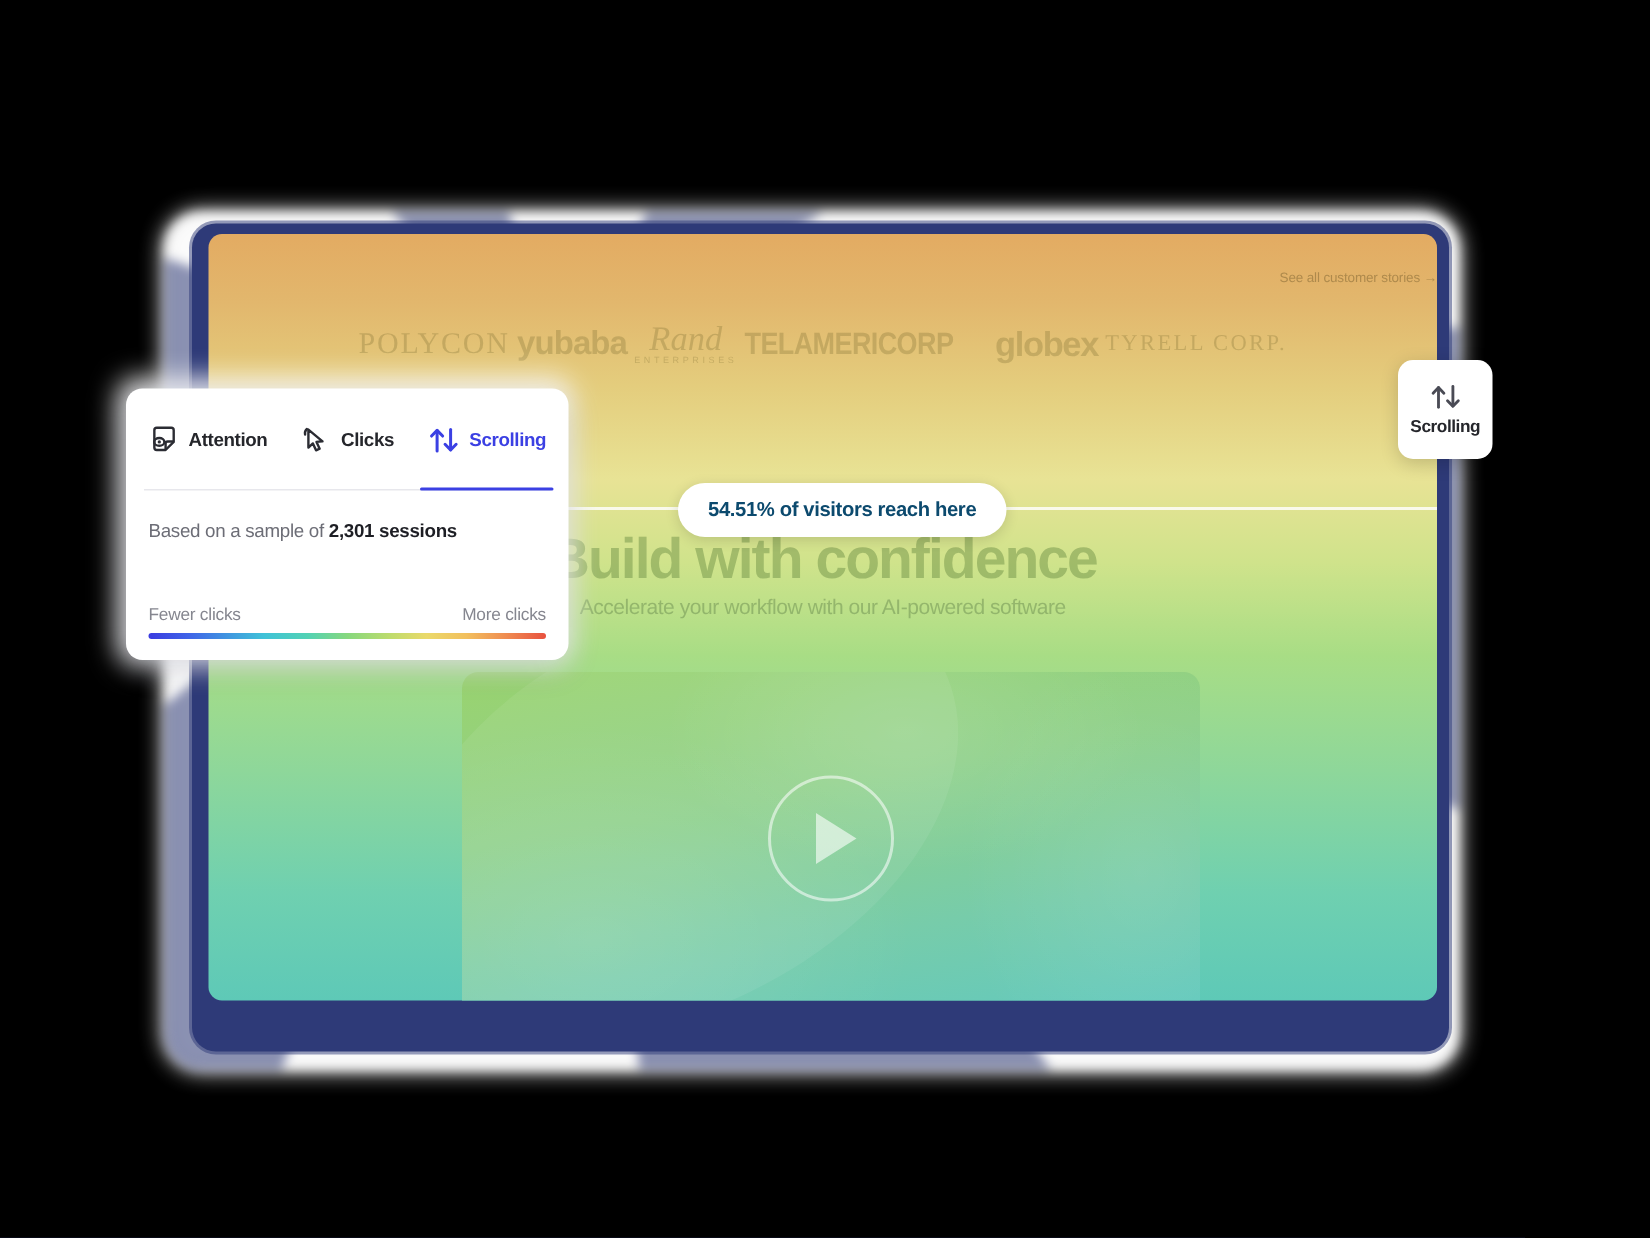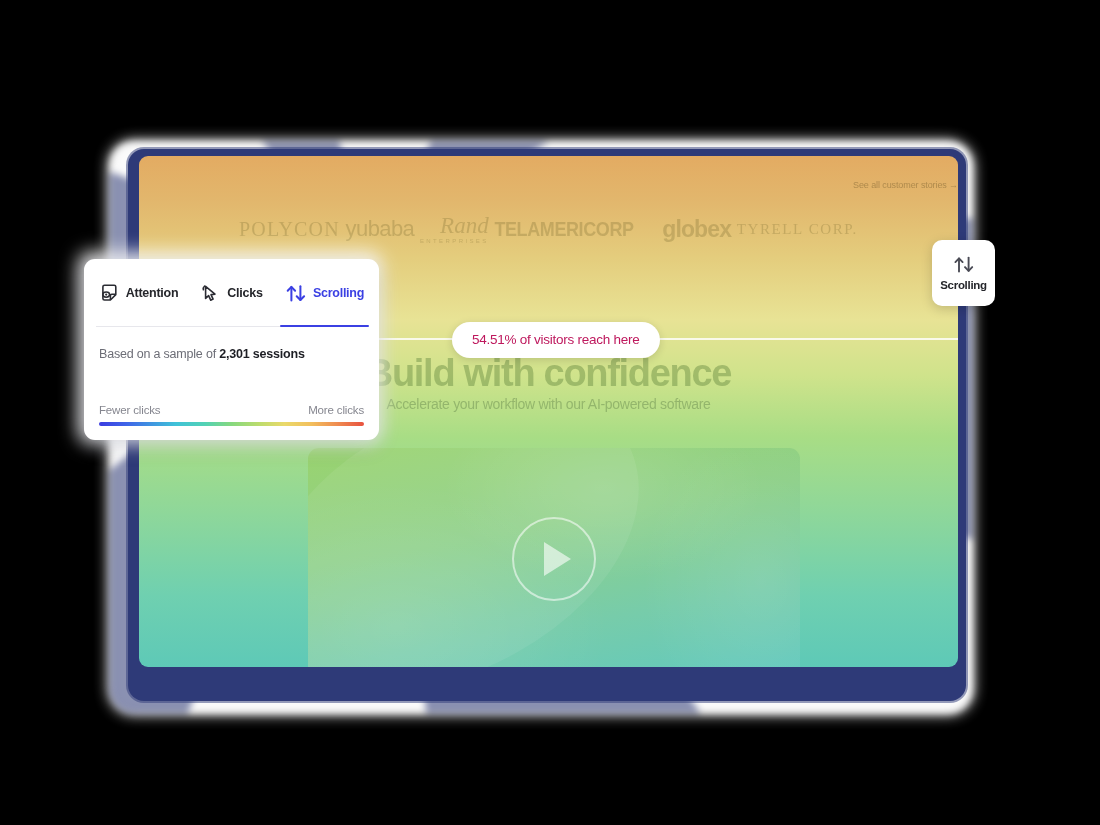--- a/index.html
+++ b/index.html
@@ -88,22 +88,22 @@
   }
 
   .logo-row {
     position: absolute; top: 58px; left: 0; right: 0;
     display: flex; align-items: center; justify-content: space-between;
     padding: 0 100px;
     color: rgba(110,95,40,0.26);
   }
   .logo { white-space: nowrap; line-height: 1; }
   .logo-polycon { font-size: 20px; letter-spacing: 1.2px; font-weight: 400; font-family: "Liberation Serif", serif; }
-  .logo-yubaba  { font-size: 22px; font-weight: 400; letter-spacing: -0.6px; }
-  .logo-rand-wrap { text-align: right; }
+  .logo-yubaba  { font-size: 22px; font-weight: 700; letter-spacing: -0.6px; }
+  .logo-rand-wrap { text-align: center; }
   .logo-rand { font-size: 23px; font-style: italic; font-family: "Liberation Serif", serif; }
   .logo-rand-sub { font-size: 6px; letter-spacing: 2.4px; margin-top: 1px; }
   .logo-telamericorp { font-size: 18px; font-weight: 800; letter-spacing: -0.4px; transform: scaleY(1.15); }
   .logo-globex { font-size: 23px; font-weight: 700; letter-spacing: -0.9px; margin-left: 23px; }
   .logo-tyrell { font-size: 15px; letter-spacing: 1.6px; font-family: "Liberation Serif", serif; }
 
   .scroll-line {
     position: absolute;
     left: 0; right: 0; top: 182px;
     height: 1.5px;
@@ -164,23 +164,23 @@
   }
 
   
   .depth-tooltip {
     position: absolute;
     left: 452px; top: 322px;
     background: #ffffff;
     border-radius: 22px;
     padding: 10px 20px 11px;
     font-size: 13.5px;
-    font-weight: 400;
+    font-weight: 700;
     letter-spacing: -0.25px;
-    color: #be185d;
+    color: #0c4a6e;
     box-shadow: 0 2px 9px rgba(0,0,0,0.14);
     white-space: nowrap;
     z-index: 40;
   }
 
   
   .mode-badge {
     position: absolute;
     left: 932px; top: 240px;
     width: 63px; height: 66px;

